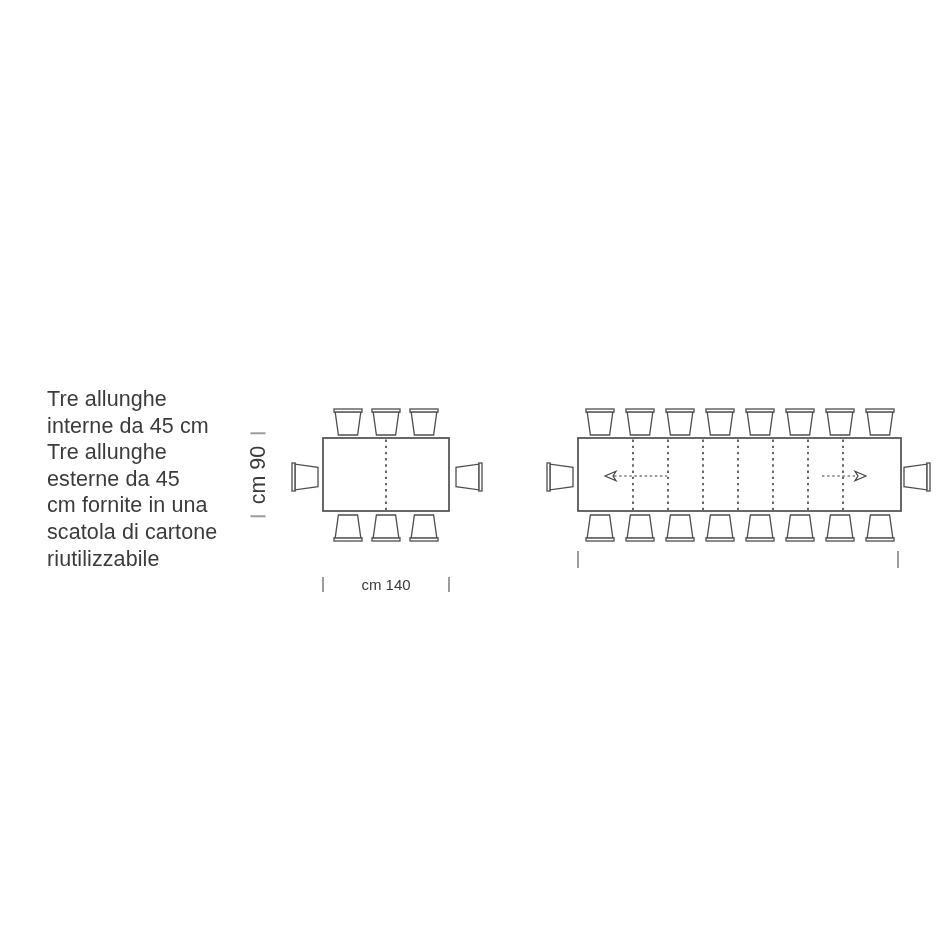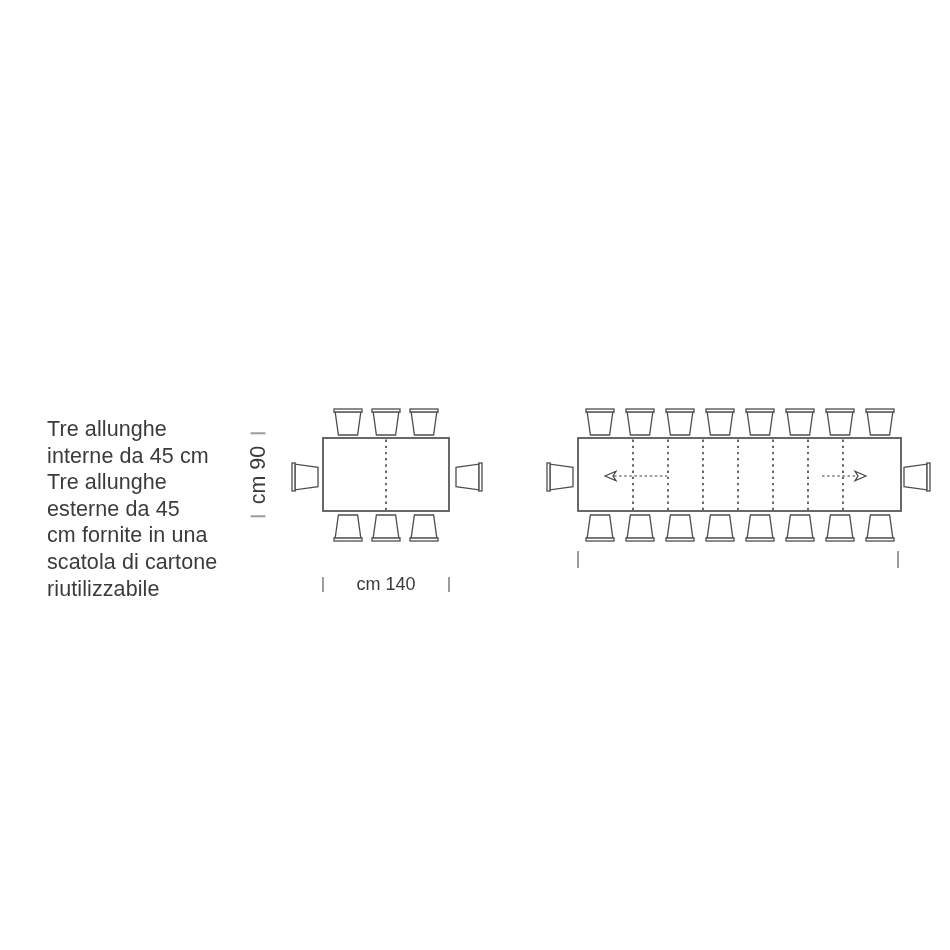--- a/index.html
+++ b/index.html
@@ -1,37 +1,37 @@
 <!DOCTYPE html>
 <html><head>
 <meta charset="utf-8">
 <style>
   html,body{margin:0;padding:0;background:#fff;}
   .stage{
     position:relative;width:950px;height:950px;background:#ffffff;overflow:hidden;
     font-family:"Liberation Sans", sans-serif;
   }
   .note{
-    position:absolute;left:47px;top:416px;width:190px;
+    position:absolute;left:47px;top:386px;width:190px;
     font-size:21.5px;line-height:26.6px;color:#3b3b3b;
     white-space:pre-line;letter-spacing:0.1px;
   }
   .svg-wrap{position:absolute;}
   #svg-compact{left:285px;top:400px;}
   #svg-extended{left:540px;top:400px;}
   .dim-depth{
     position:absolute;left:258px;top:475px;
     transform:translate(-50%,-50%) rotate(-90deg);
     display:flex;align-items:center;gap:11px;
     font-size:21.5px;color:#3b3b3b;white-space:nowrap;
   }
   .dim-width-compact{
     position:absolute;left:322px;top:571px;width:128px;height:27px;
     display:flex;justify-content:space-between;align-items:center;
-    font-size:18px;color:#3b3b3b;
+    font-size:15px;color:#3b3b3b;
   }
   .tick-v{width:2px;height:15px;background:#9c9c9c;}
   .tick-v.tall{height:17px;}
   .tick-ext-left{position:absolute;left:577px;top:551px;}
   .tick-ext-right{position:absolute;left:897px;top:551px;}
   .dim-width-extended{
     position:absolute;left:737px;top:573px;transform:translateX(-50%);
     font-size:21.5px;color:#3b3b3b;white-space:nowrap;
   }
   svg .lineart{stroke:#4e4e4e;fill:#ffffff;}

